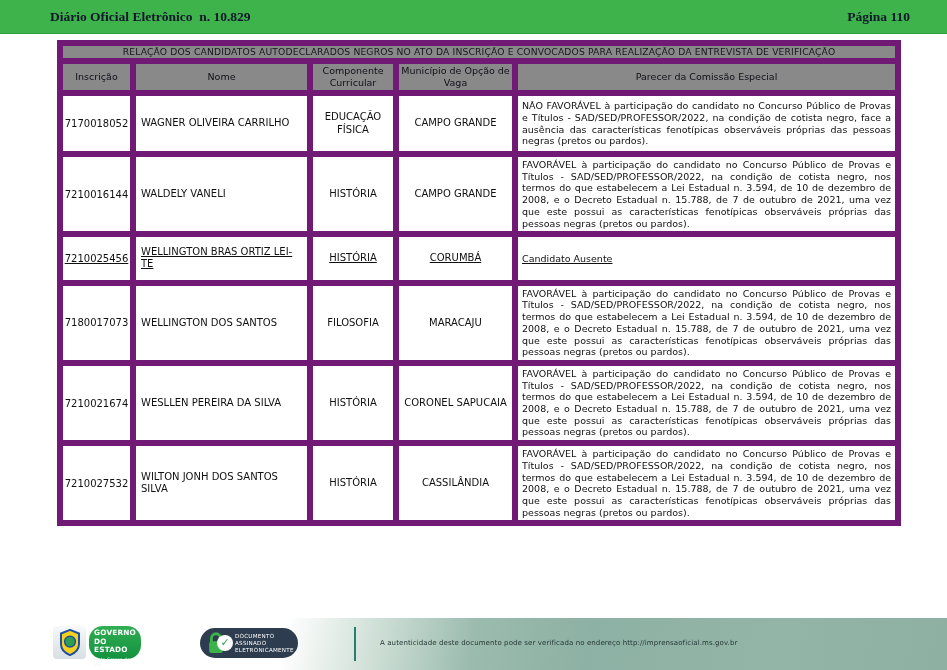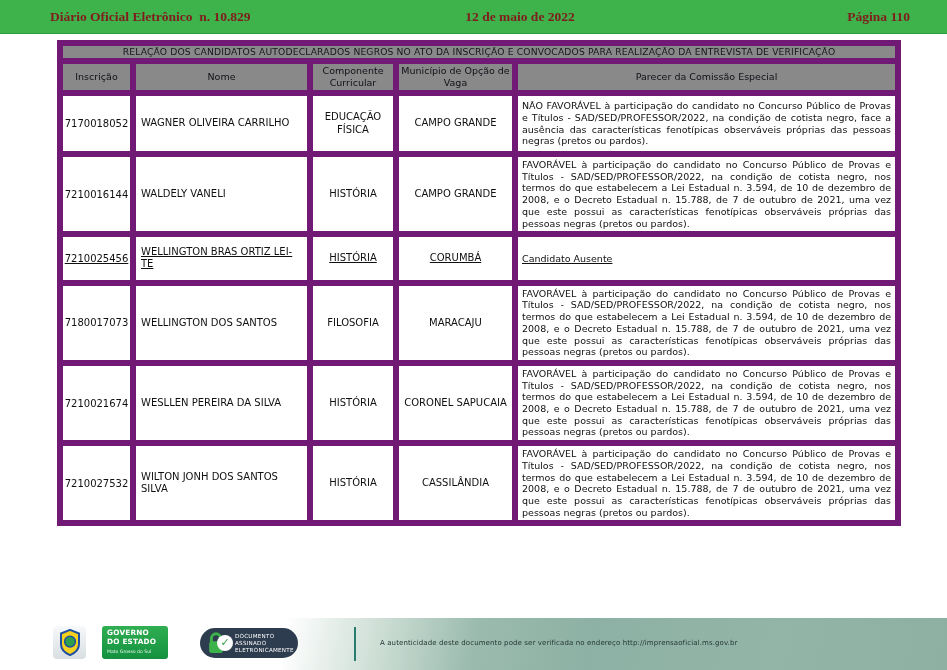--- a/index.html
+++ b/index.html
@@ -14,21 +14,21 @@
 
   
   .topbar {
     position:absolute; left:0; top:0; width:947px; height:34px;
     background:#3eb34c;
     border-bottom:1px solid #2f9e3e;
   }
   .topbar span {
     position:absolute; top:0; line-height:33px;
     font-family:"Liberation Serif","DejaVu Serif",serif;
-    font-weight:bold; font-size:13.5px; color:#7f1d1d;
+    font-weight:bold; font-size:13.5px; color:#0f172a;
     white-space:pre;
   }
   .topbar .tb-left  { left:50px; }
   .topbar .tb-center{ left:520px; transform:translateX(-50%); }
   .topbar .tb-right { right:37px; }
 
   
   table.doc-table {
     position:absolute; left:57px; top:40px; width:838px;
     border-collapse:collapse; table-layout:fixed;
@@ -83,21 +83,21 @@
   }
 
   
   .gov-logo { position:absolute; left:53px; top:626px; height:33px; display:flex; }
   .gov-shield {
     width:33px; height:33px; border-radius:4px;
     background:linear-gradient(180deg,#f7f9fa,#d8dee2);
     display:flex; align-items:center; justify-content:center;
   }
   .gov-box {
-    margin-left:16px; width:66px; height:33px; border-radius:3px;
+    margin-left:3px; width:52px; height:33px; border-radius:14px;
     background:linear-gradient(180deg,#30ae52,#14913f);
     color:#fff; padding:3px 5px 2px 5px;
   }
   .gov-box .g1 { font-size:7.3px; font-weight:bold; line-height:8.5px; letter-spacing:.2px; }
   .gov-box .g3 { font-size:4.6px; font-weight:400; margin-top:2.5px; color:#e8f8ee; }
 
   
   .doc-badge {
     position:absolute; left:200px; top:628px; width:98px; height:30px;
     background:#2d3c4e; border-radius:15px;
@@ -117,21 +117,20 @@
   .auth-text {
     position:absolute; left:380px; top:639px; width:430px;
     text-align:left; font-size:7px; color:#253836; letter-spacing:.1px;
   }
 </style>
 </head>
 <body>
 
 <header class="topbar">
   <span class="tb-left">Diário Oficial Eletrônico  n. 10.829</span>
-  <span class="tb-center">12 de maio de 2022</span>
   <span class="tb-right">Página 110</span>
 </header>
 
 <table class="doc-table">
   <colgroup>
     <col class="c-inscricao">
       <col class="c-nome">
       <col class="c-comp">
       <col class="c-mun">
       <col class="c-parecer">

